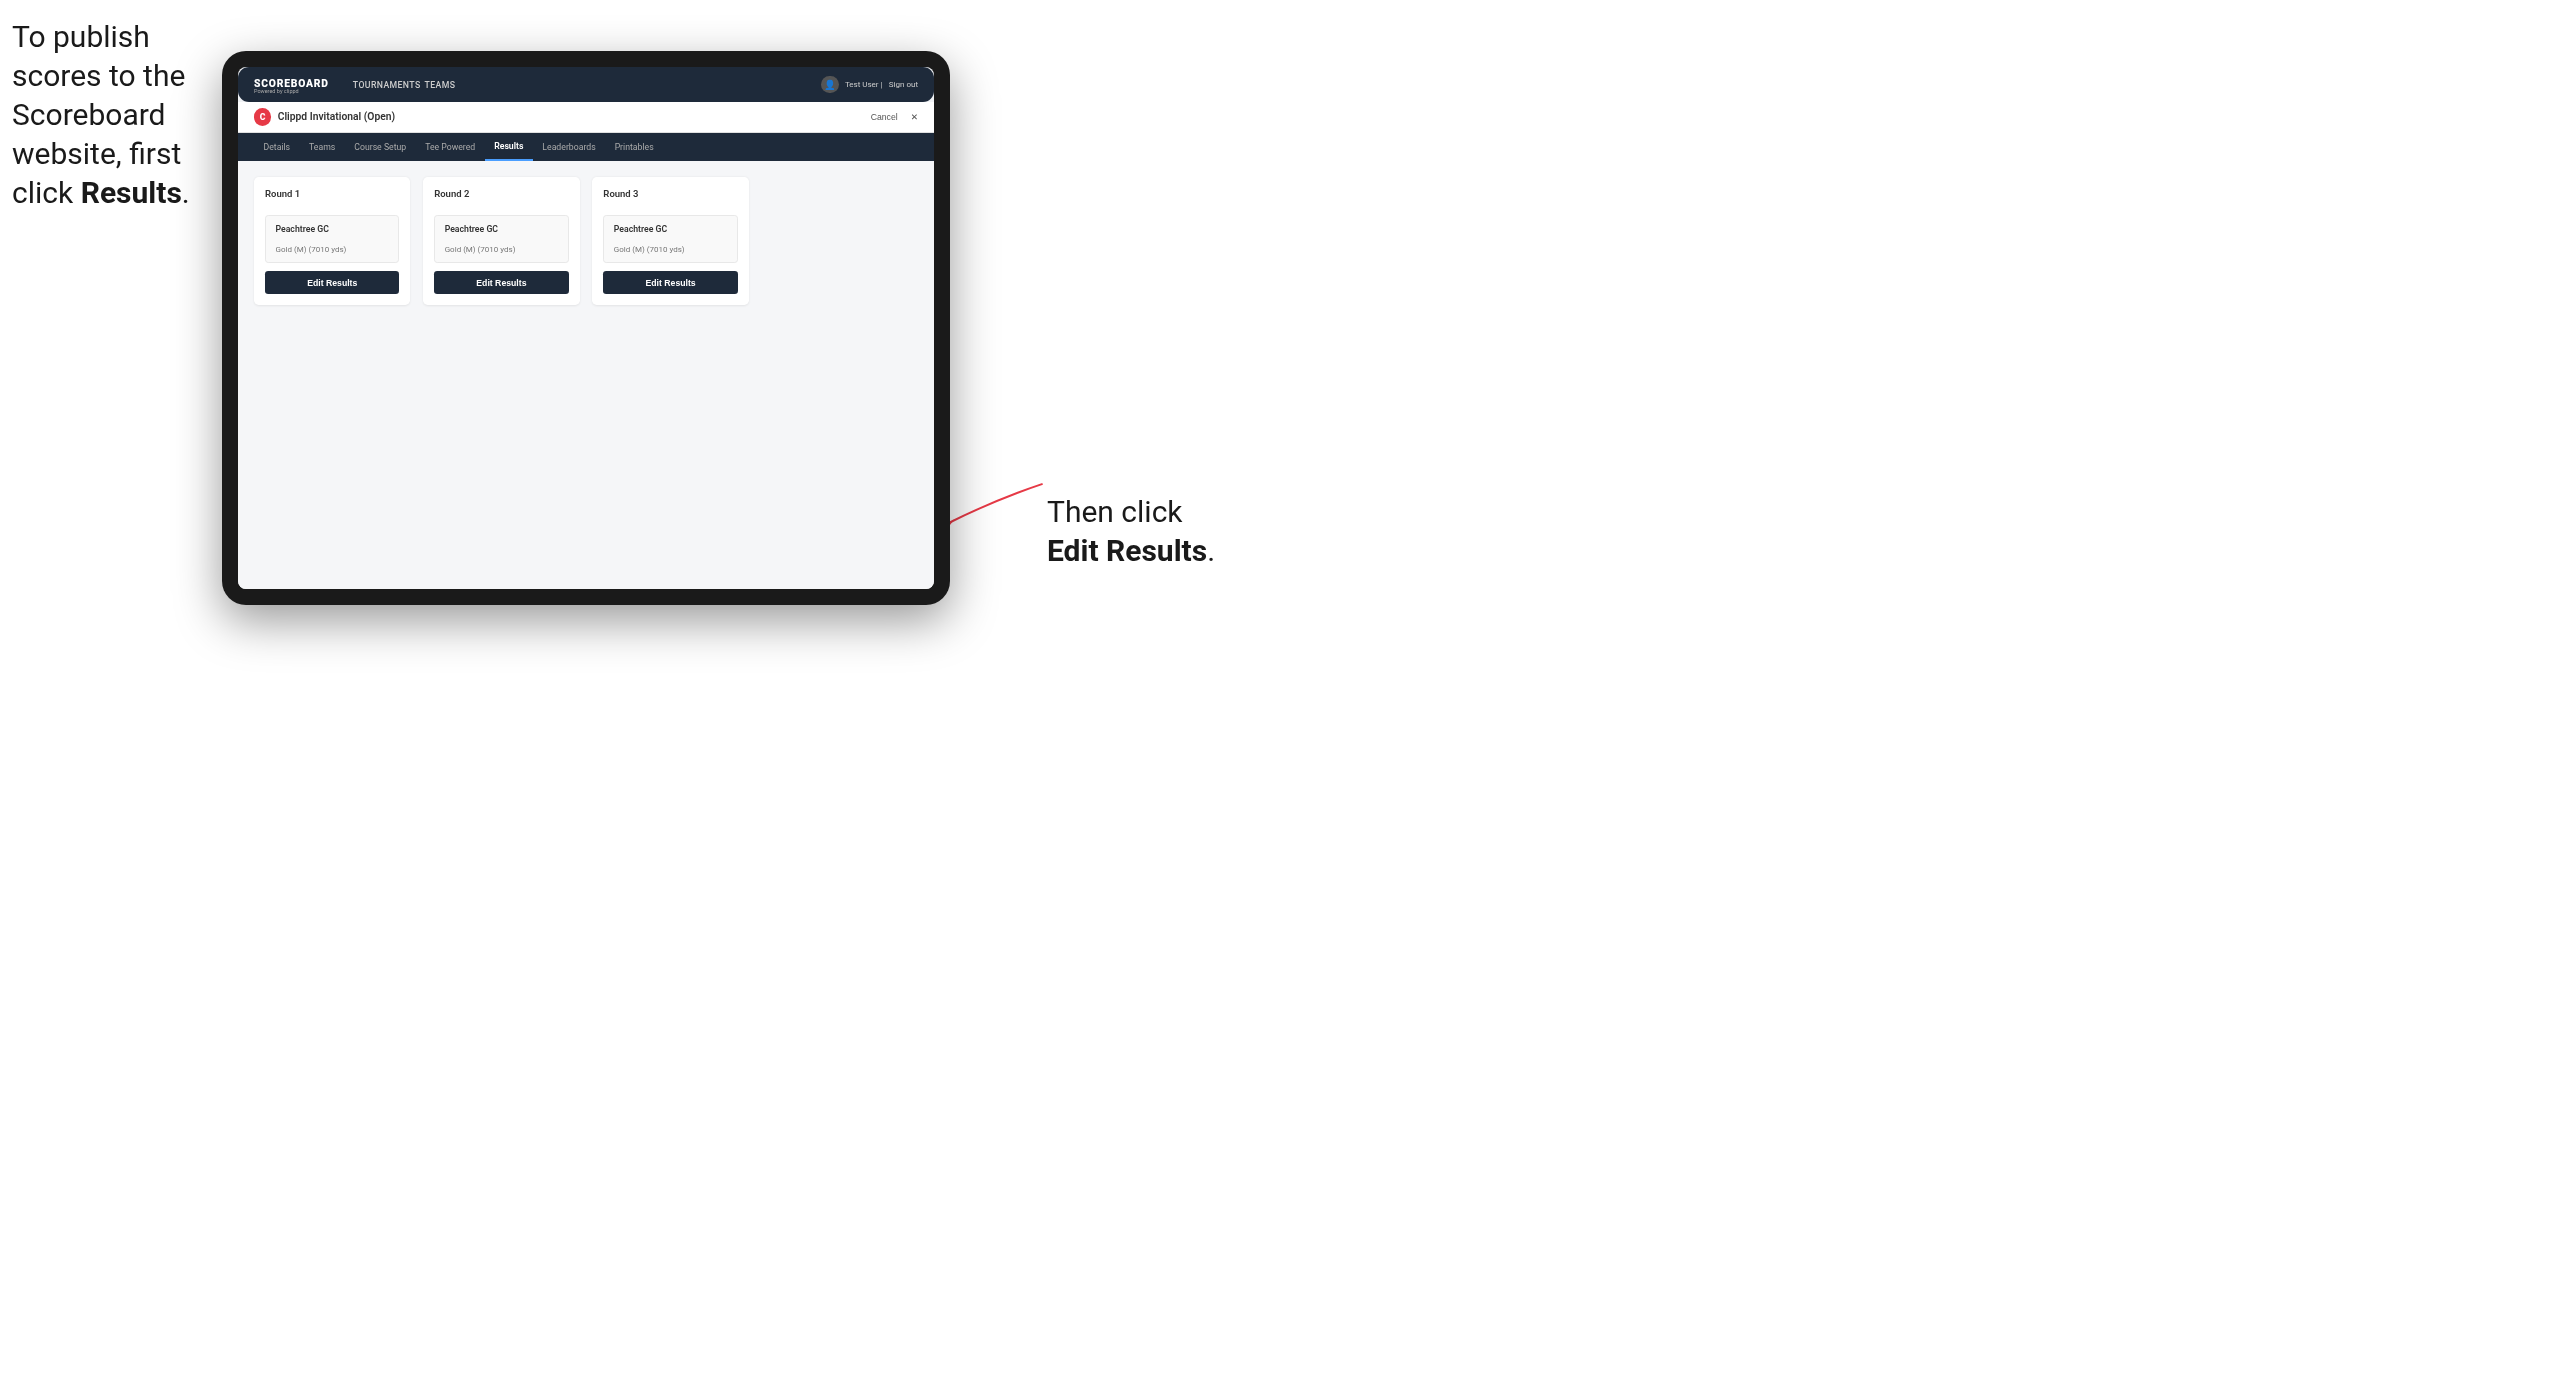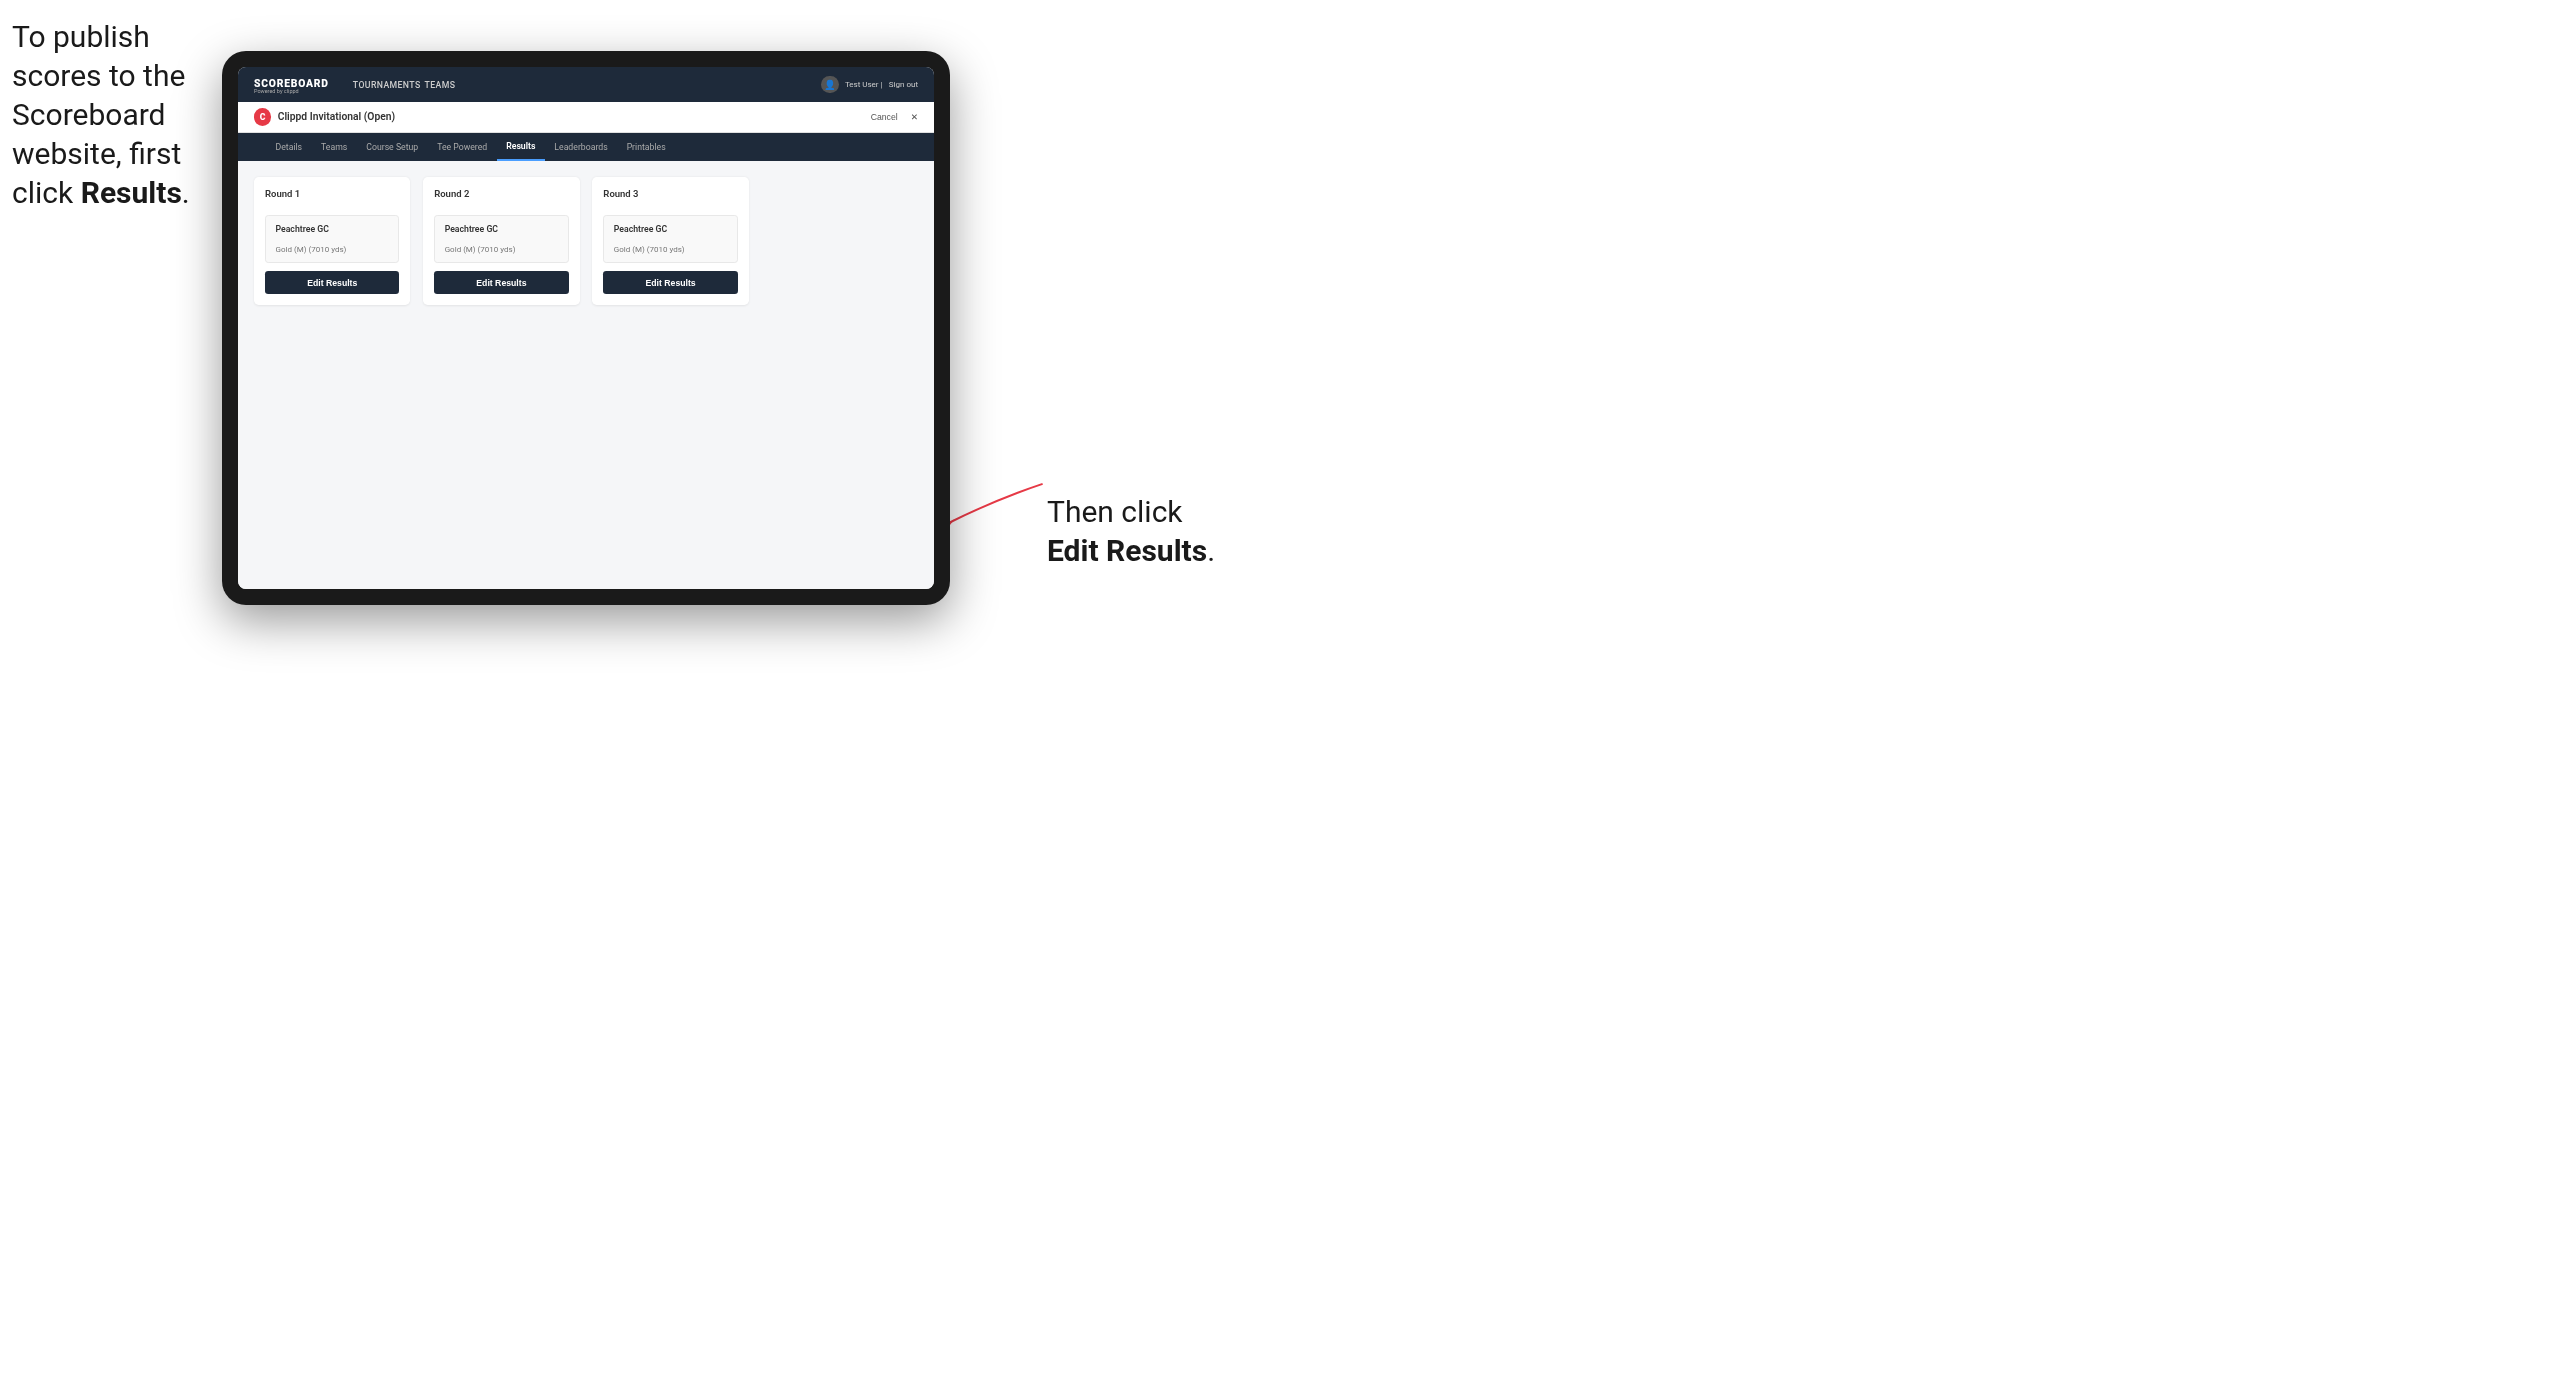--- a/index.html
+++ b/index.html
@@ -66,20 +66,21 @@
     }
 
     
     .nav-bar {
       background: #1e2a3a;
       display: flex;
       align-items: center;
       padding: 0 16px;
       height: 35px;
       flex-shrink: 0;
+      border-radius: 11px;
     }
 
     .logo-area {
       display: flex;
       align-items: center;
       margin-right: 24px;
     }
 
     .logo-text {
       font-weight: 900;
@@ -182,21 +183,21 @@
       display: flex;
       align-items: center;
       gap: 13px;
     }
 
     
     .sub-nav {
       background: #1e2a3a;
       display: flex;
       align-items: center;
-      padding: 0 28px;
+      padding: 0 16px;
       height: 28.5px;
       flex-shrink: 0;
       text-align: center;
     }
 
     .sub-nav-item {
       color: #aaa;
       font-size: 8.7px;
       padding: 0 9.5px;
       height: 28.5px;

